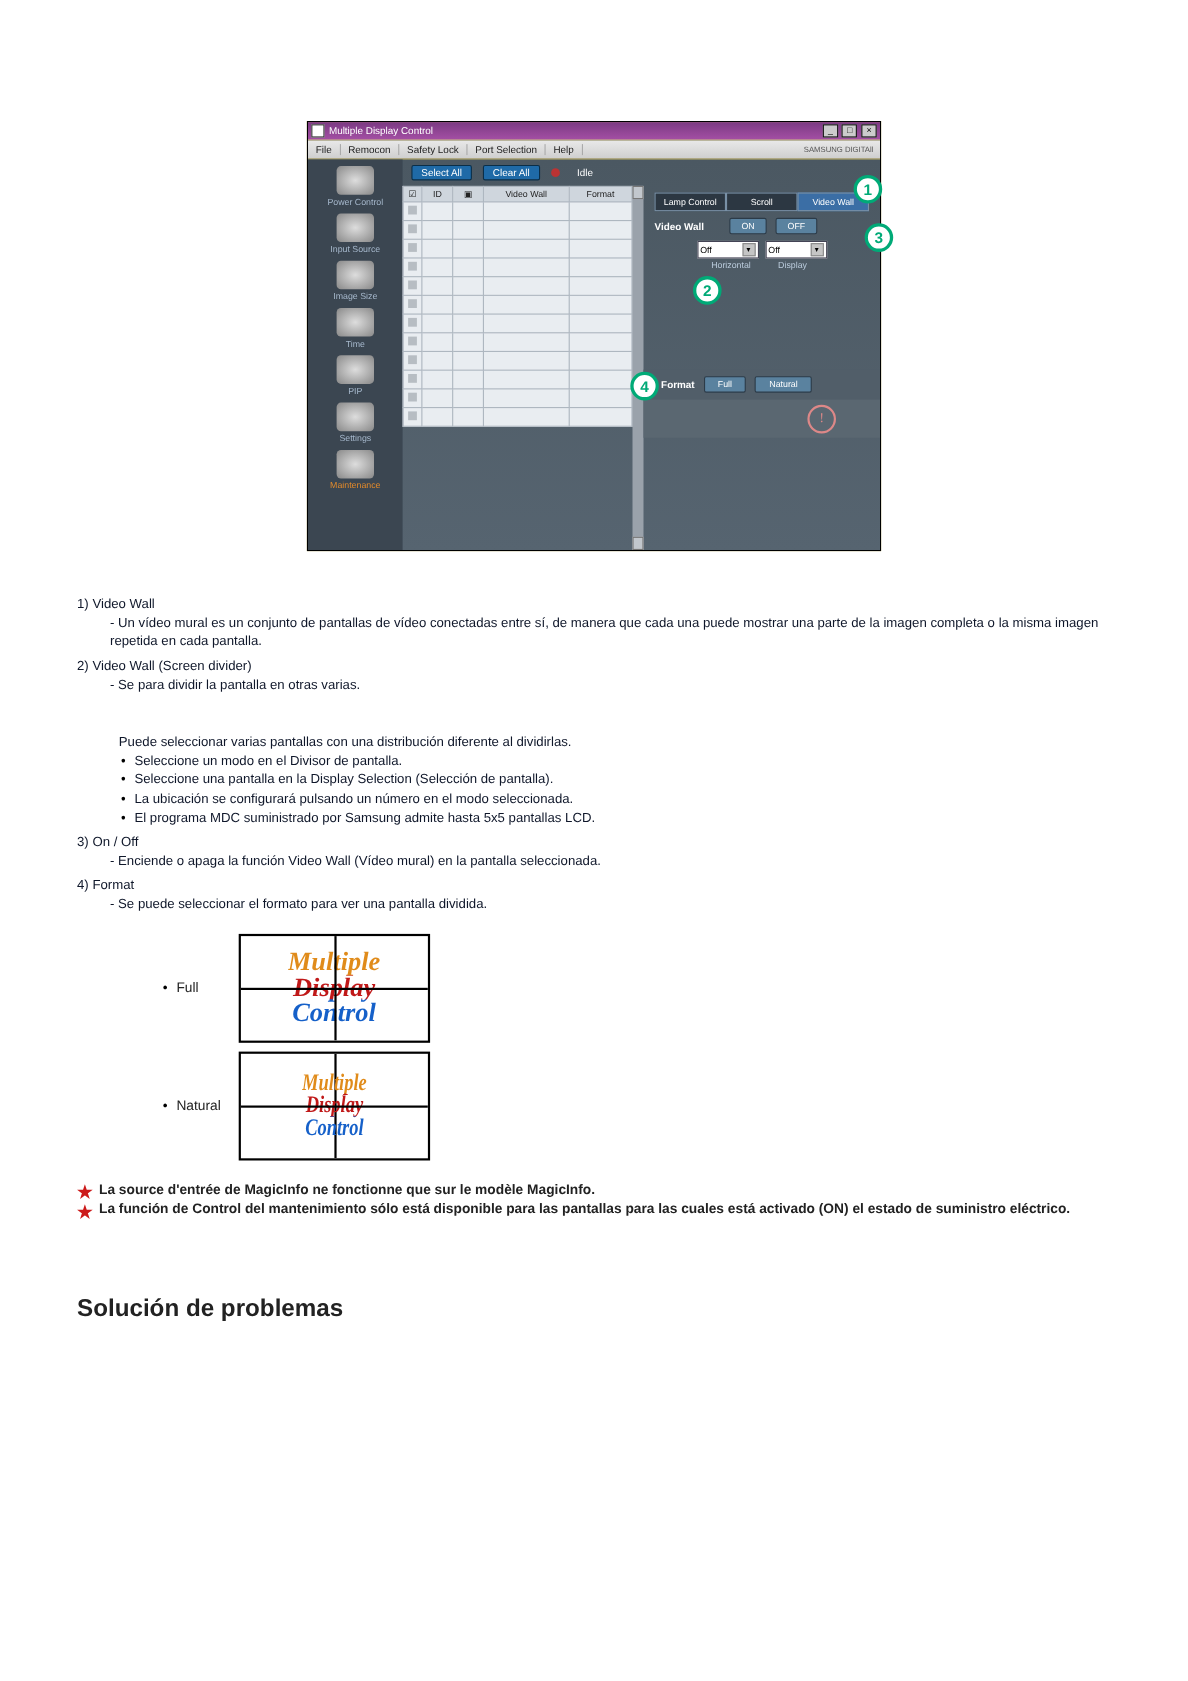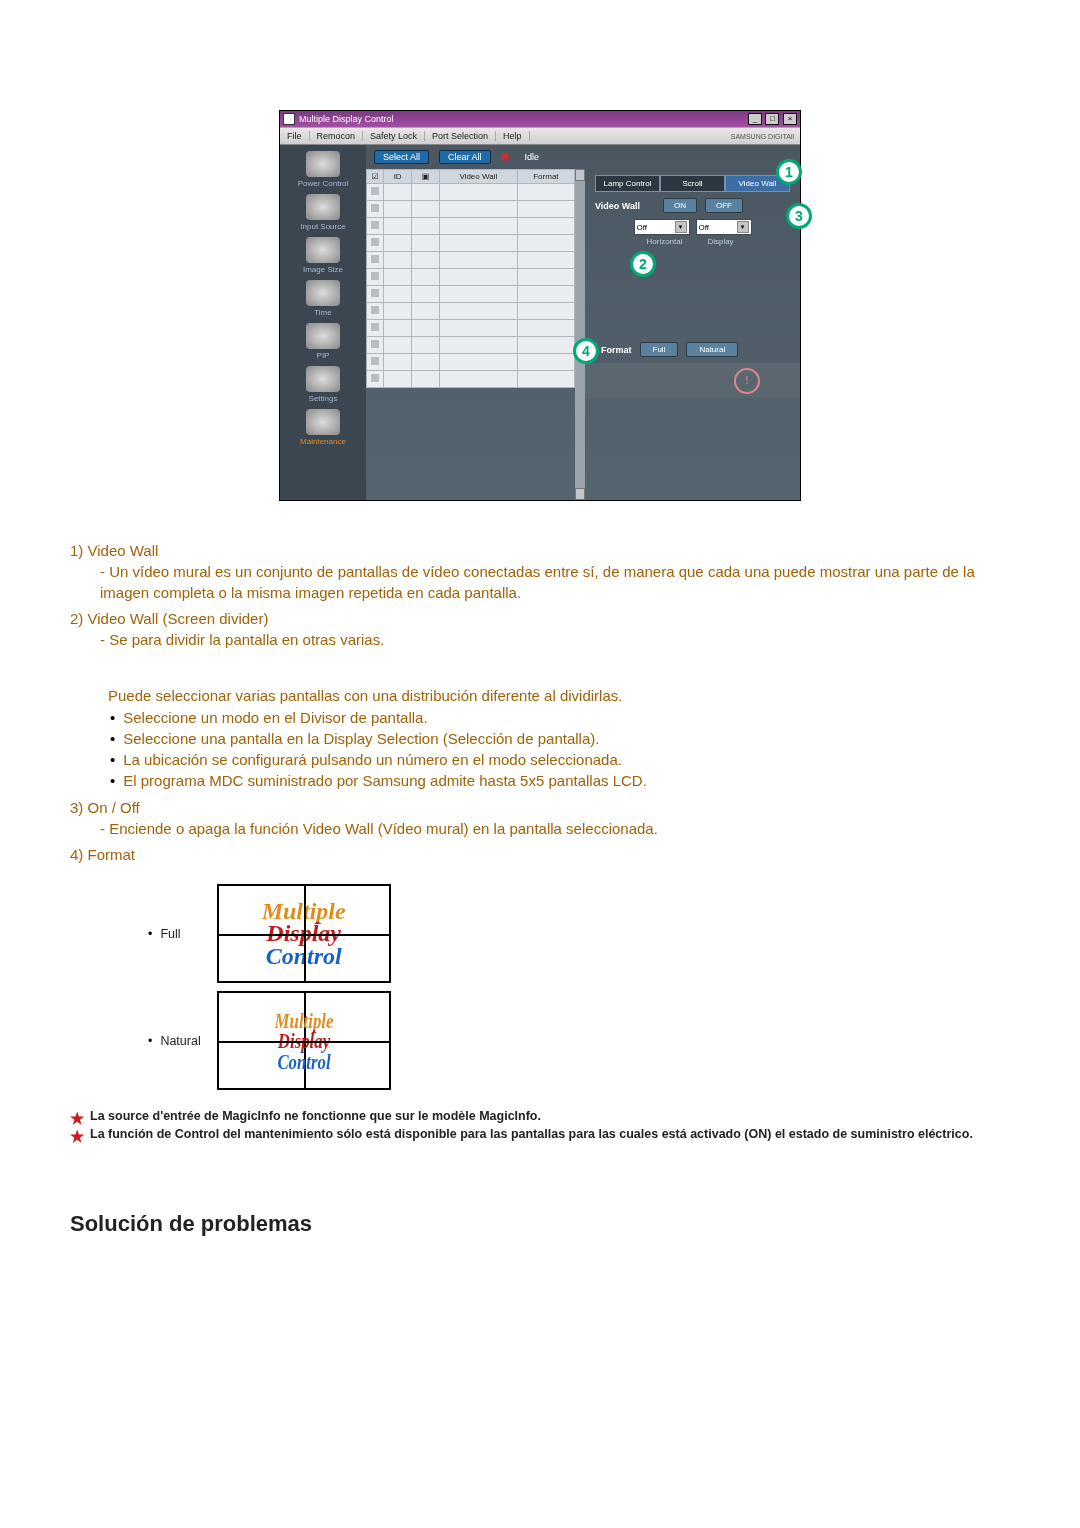--- a/index.html
+++ b/index.html
@@ -121,21 +121,21 @@
   }
   .badge-circle{
     width:20px;height:20px; border:3px solid #0a7; border-radius:50%; background:#fff;
     color:#0a7; font-weight:bold; font-size:14px; display:flex; align-items:center; justify-content:center;
     font-family: Arial, sans-serif;
   }
   .badge-abs{ position:absolute; }
   .rel{ position:relative; }
 
   
-  .notes { font-size:15px; line-height:1.35; color:#a16207;}
+  .notes { font-size:12px; line-height:1.35; color:#0f172a;}
   .notes .lvl1{ margin:6px 0 0 0;}
   .notes .lvl3{ margin:1px 0 0 40px; text-indent:-14px; padding-left:14px;}
   .notes .lvl3::before{ content:"\2022"; color:#000; margin-right:8px;}
   .notes .lvl3.nobul::before{ content:""; margin:0;}
   .notes .lvl3.nobul{ text-indent:0; padding-left:0; margin-left:30px;}
 
   .format-table{
     margin:15px 0 15px 70px;
     font-size:12.5px;
     border-collapse:collapse;
@@ -404,20 +404,21 @@
     <div class="lvl3 nobul" style="margin-left:38px;margin-top:36px;">Puede seleccionar varias pantallas con una distribución diferente al dividirlas.</div>
     <div class="lvl3">Seleccione un modo en el Divisor de pantalla.</div>
     <div class="lvl3">Seleccione una pantalla en la Display Selection (Selección de pantalla).</div>
     <div class="lvl3">La ubicación se configurará pulsando un número en el modo seleccionada.</div>
     <div class="lvl3">El programa MDC suministrado por Samsung admite hasta 5x5 pantallas LCD.</div>
 
     <div class="lvl1">3)  On / Off</div>
     <div class="lvl3 nobul" style="margin-left:30px;">- Enciende o apaga la función Video Wall (Vídeo mural) en la pantalla seleccionada.</div>
 
     <div class="lvl1">4)  Format</div>
+    <div class="lvl3 nobul" style="margin-left:30px;">- Se puede seleccionar el formato para ver una pantalla dividida.</div>
   </div>
 
   <table class="format-table">
     <tbody>
         <tr>
       <td class="bul">Full</td>
       <td>
         <div class="vw-box">
           <div class="vw-text">Multiple<br>Display<br>Control</div>
         </div>

